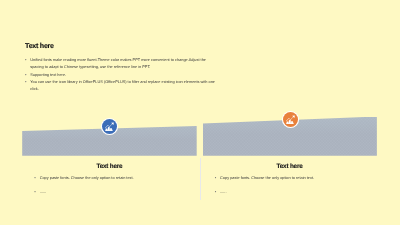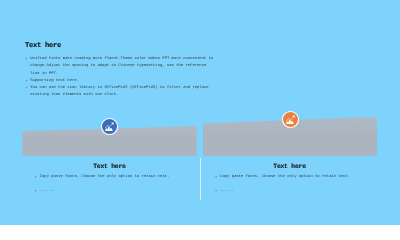--- a/index.html
+++ b/index.html
@@ -1,18 +1,18 @@
 <!DOCTYPE html>
 <html><head>
 <meta charset="utf-8">
 <style>
   html,body{margin:0;padding:0;}
   *{-webkit-font-smoothing:antialiased;text-rendering:geometricPrecision;}
   body{width:400px;height:225px;background:#ffffff;font-family:"Liberation Sans",sans-serif;overflow:hidden;position:relative;}
-  .slide{position:absolute;inset:0;background:#7dd3fc;font-family:Liberation Mono, monospace;}
+  .slide{position:absolute;inset:0;background:#fef9c3;}
 
   .main-title{position:absolute;left:25.1px;top:42.1px;font-size:7.1px;font-weight:bold;color:#121212;letter-spacing:-0.26px;-webkit-text-stroke:0.13px #121212;line-height:8px;}
 
   .bullets{position:absolute;left:25px;top:56.0px;width:191px;}
   .bul{position:relative;padding-left:5.3px;font-size:3.87px;color:#373737;line-height:7.3px;}
   .dot{position:absolute;left:0;top:0;font-size:4.4px;line-height:7.3px;color:#6f6f6f;}
   .btxt{display:block;}
 
   .banner{position:absolute;background:
       repeating-linear-gradient(45deg, rgba(255,255,255,0.028) 0 0.35px, rgba(255,255,255,0) 0.35px 1.05px),

